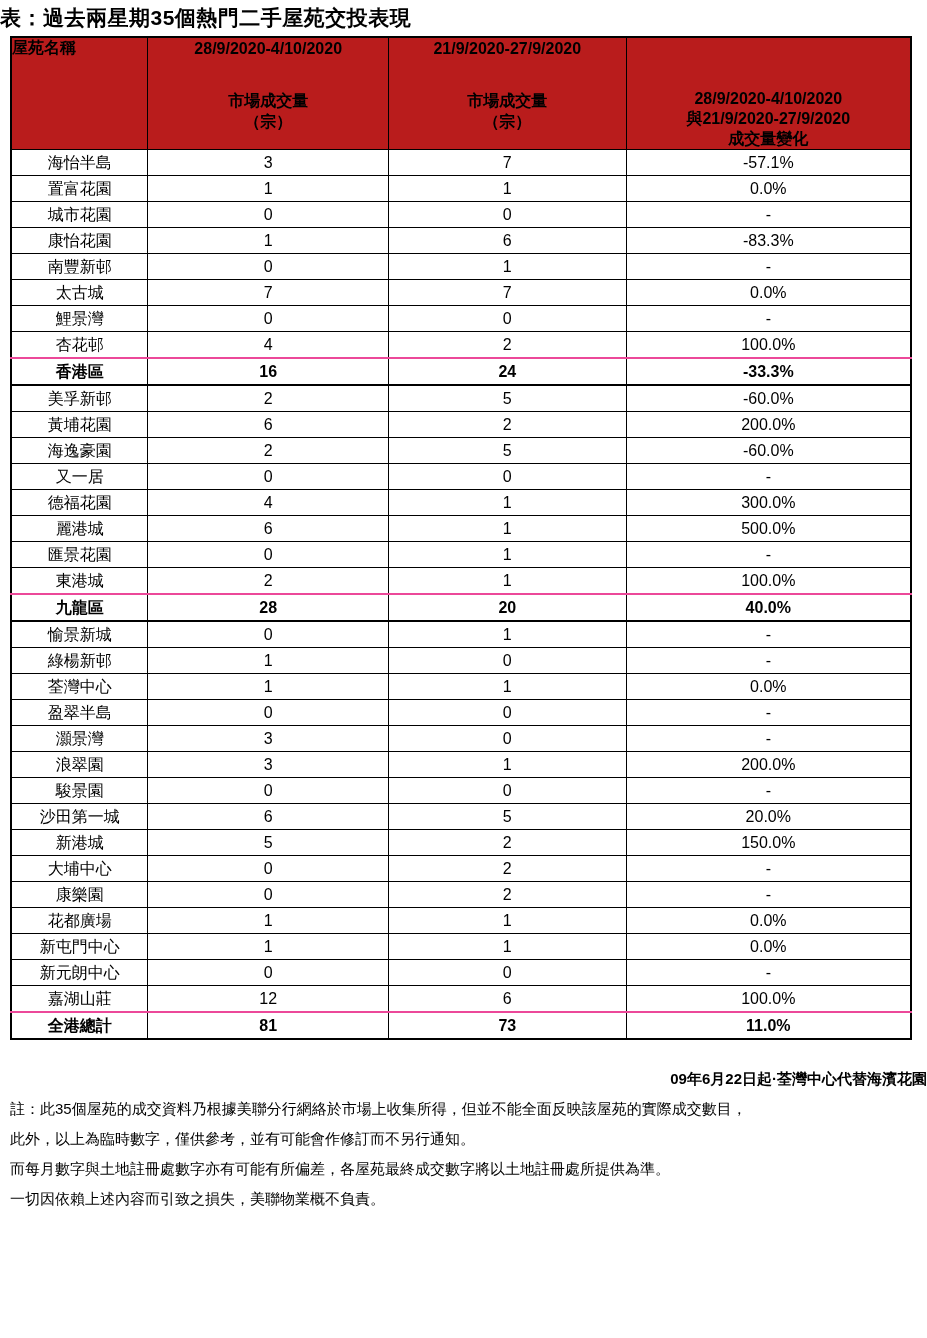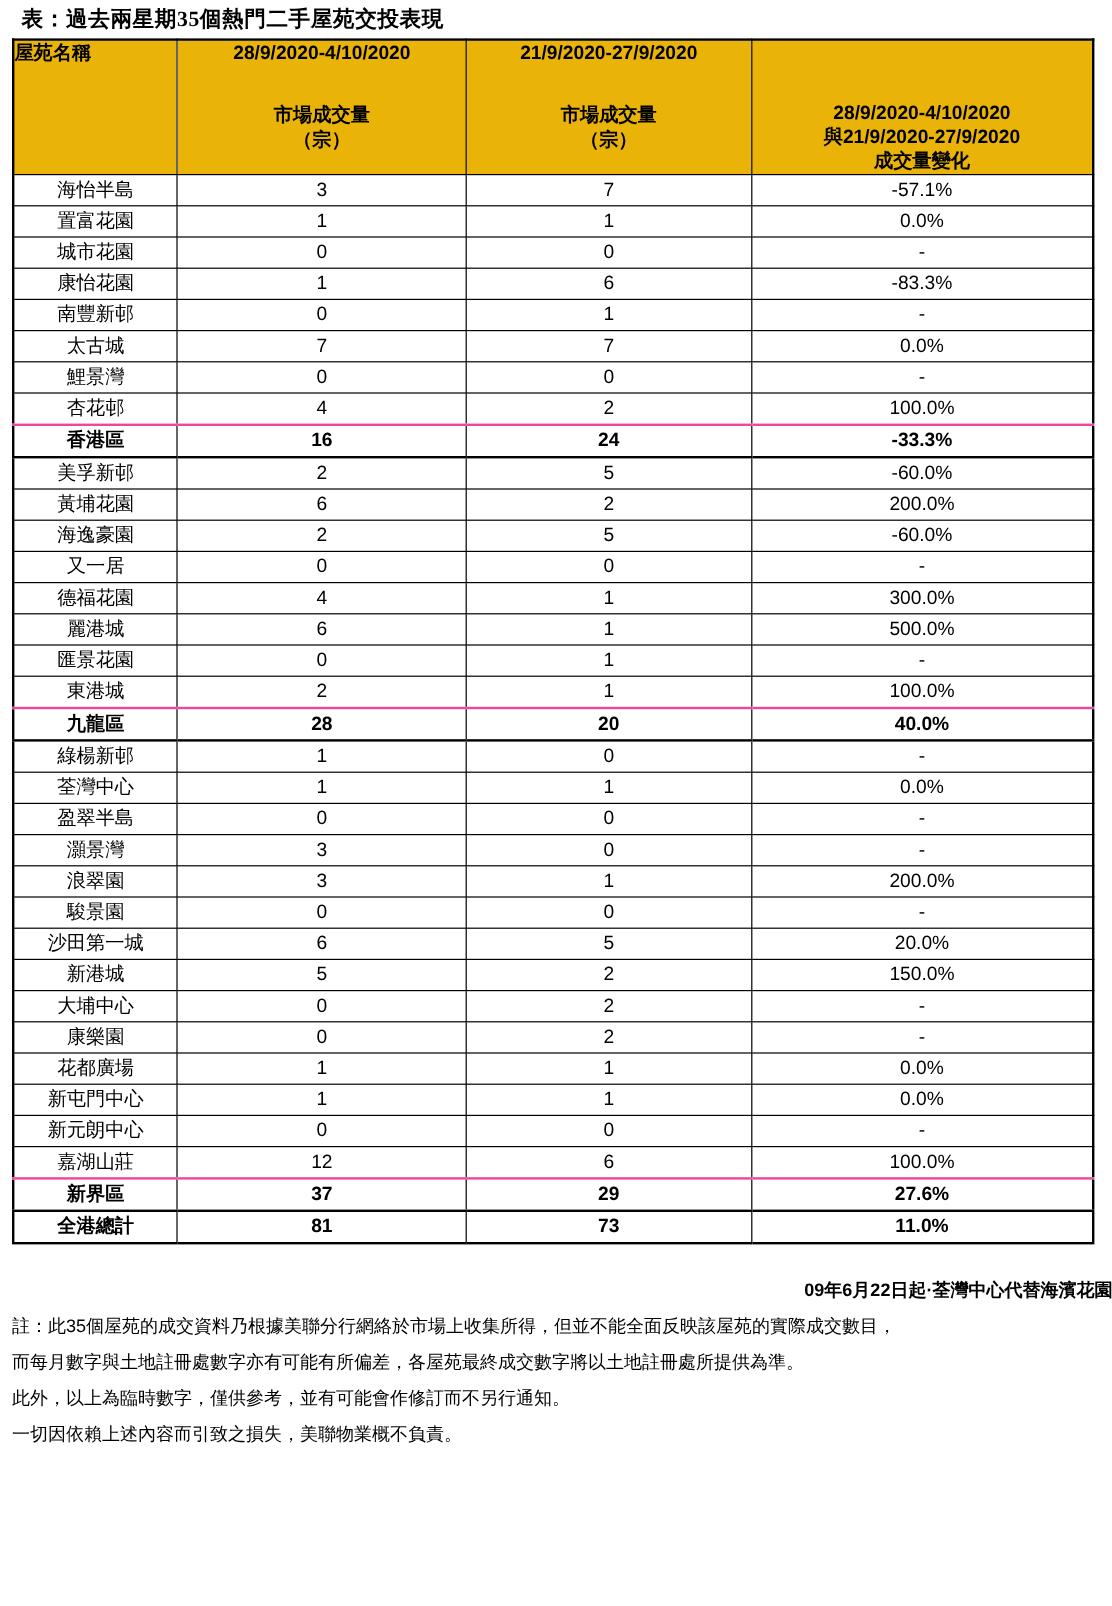--- a/index.html
+++ b/index.html
@@ -2,30 +2,30 @@
 <html><head>
 <meta charset="utf-8">
 <style>
   html,body { margin:0; padding:0; }
   body {
     width:927px; height:1338px; background:#ffffff; color:#000000;
     font-family:"Liberation Sans","DejaVu Sans",sans-serif;
     position:relative; overflow:hidden;
   }
   .page-title {
-    font-weight:bold; font-size:18px; padding:4px 0 4px 18px; letter-spacing:0.5px;font-family:Liberation Serif, serif;
+    font-weight:bold; font-size:21px; padding:4px 0 4px 0; letter-spacing:0.5px;
   }
   table.tx-table {
     border-collapse:collapse; table-layout:fixed;
     margin-left:10px; width:902px;
     border:2px solid #000;
   }
   .tx-table th, .tx-table td { border:1px solid #000; overflow:hidden; }
   .tx-table thead th {
-    background:#eab308; font-weight:bold; font-size:16px;
+    background:#b91c1c; font-weight:bold; font-size:16px;
     height:111px; padding:0;
   }
   th.h-estate { vertical-align:top; text-align:left; padding:4px 4px 0 4px; width:136px; }
   th.h-period { vertical-align:top; text-align:center; padding-top:4px; }
   th.h-period .line { line-height:21px; }
   th.h-period .spacer { height:31px; }
   th.h-change { vertical-align:bottom; text-align:center; padding-bottom:6px; }
   th.h-change .line { line-height:20px; }
   .tx-table tbody td {
     height:25px; font-size:16px; padding:0 4px; line-height:25px;
@@ -177,20 +177,26 @@
         <td class="c-num">1</td>
         <td class="c-chg">100.0%</td>
       </tr>
       <tr class="summary">
         <td class="c-name">九龍區</td>
         <td class="c-num">28</td>
         <td class="c-num">20</td>
         <td class="c-chg">40.0%</td>
       </tr>
       <tr>
+        <td class="c-name">愉景新城</td>
+        <td class="c-num">0</td>
+        <td class="c-num">1</td>
+        <td class="c-chg">-</td>
+      </tr>
+      <tr>
         <td class="c-name">綠楊新邨</td>
         <td class="c-num">1</td>
         <td class="c-num">0</td>
         <td class="c-chg">-</td>
       </tr>
       <tr>
         <td class="c-name">荃灣中心</td>
         <td class="c-num">1</td>
         <td class="c-num">1</td>
         <td class="c-chg">0.0%</td>
@@ -259,35 +265,29 @@
         <td class="c-name">新元朗中心</td>
         <td class="c-num">0</td>
         <td class="c-num">0</td>
         <td class="c-chg">-</td>
       </tr>
       <tr>
         <td class="c-name">嘉湖山莊</td>
         <td class="c-num">12</td>
         <td class="c-num">6</td>
         <td class="c-chg">100.0%</td>
-      </tr>
-      <tr class="summary">
-        <td class="c-name">新界區</td>
-        <td class="c-num">37</td>
-        <td class="c-num">29</td>
-        <td class="c-chg">27.6%</td>
       </tr>
       <tr class="summary">
         <td class="c-name">全港總計</td>
         <td class="c-num">81</td>
         <td class="c-num">73</td>
         <td class="c-chg">11.0%</td>
       </tr>
     </tbody>
 </table>
 
 <div class="footer">
   <div class="f-line f-bold">09年6月22日起·荃灣中心代替海濱花園</div>
   <div class="f-line">註：此35個屋苑的成交資料乃根據美聯分行網絡於市場上收集所得，但並不能全面反映該屋苑的實際成交數目，</div>
+  <div class="f-line">此外，以上為臨時數字，僅供參考，並有可能會作修訂而不另行通知。</div>
   <div class="f-line">而每月數字與土地註冊處數字亦有可能有所偏差，各屋苑最終成交數字將以土地註冊處所提供為準。</div>
-  <div class="f-line">此外，以上為臨時數字，僅供參考，並有可能會作修訂而不另行通知。</div>
   <div class="f-line">一切因依賴上述內容而引致之損失，美聯物業概不負責。</div>
 </div>
 
 </body></html>

